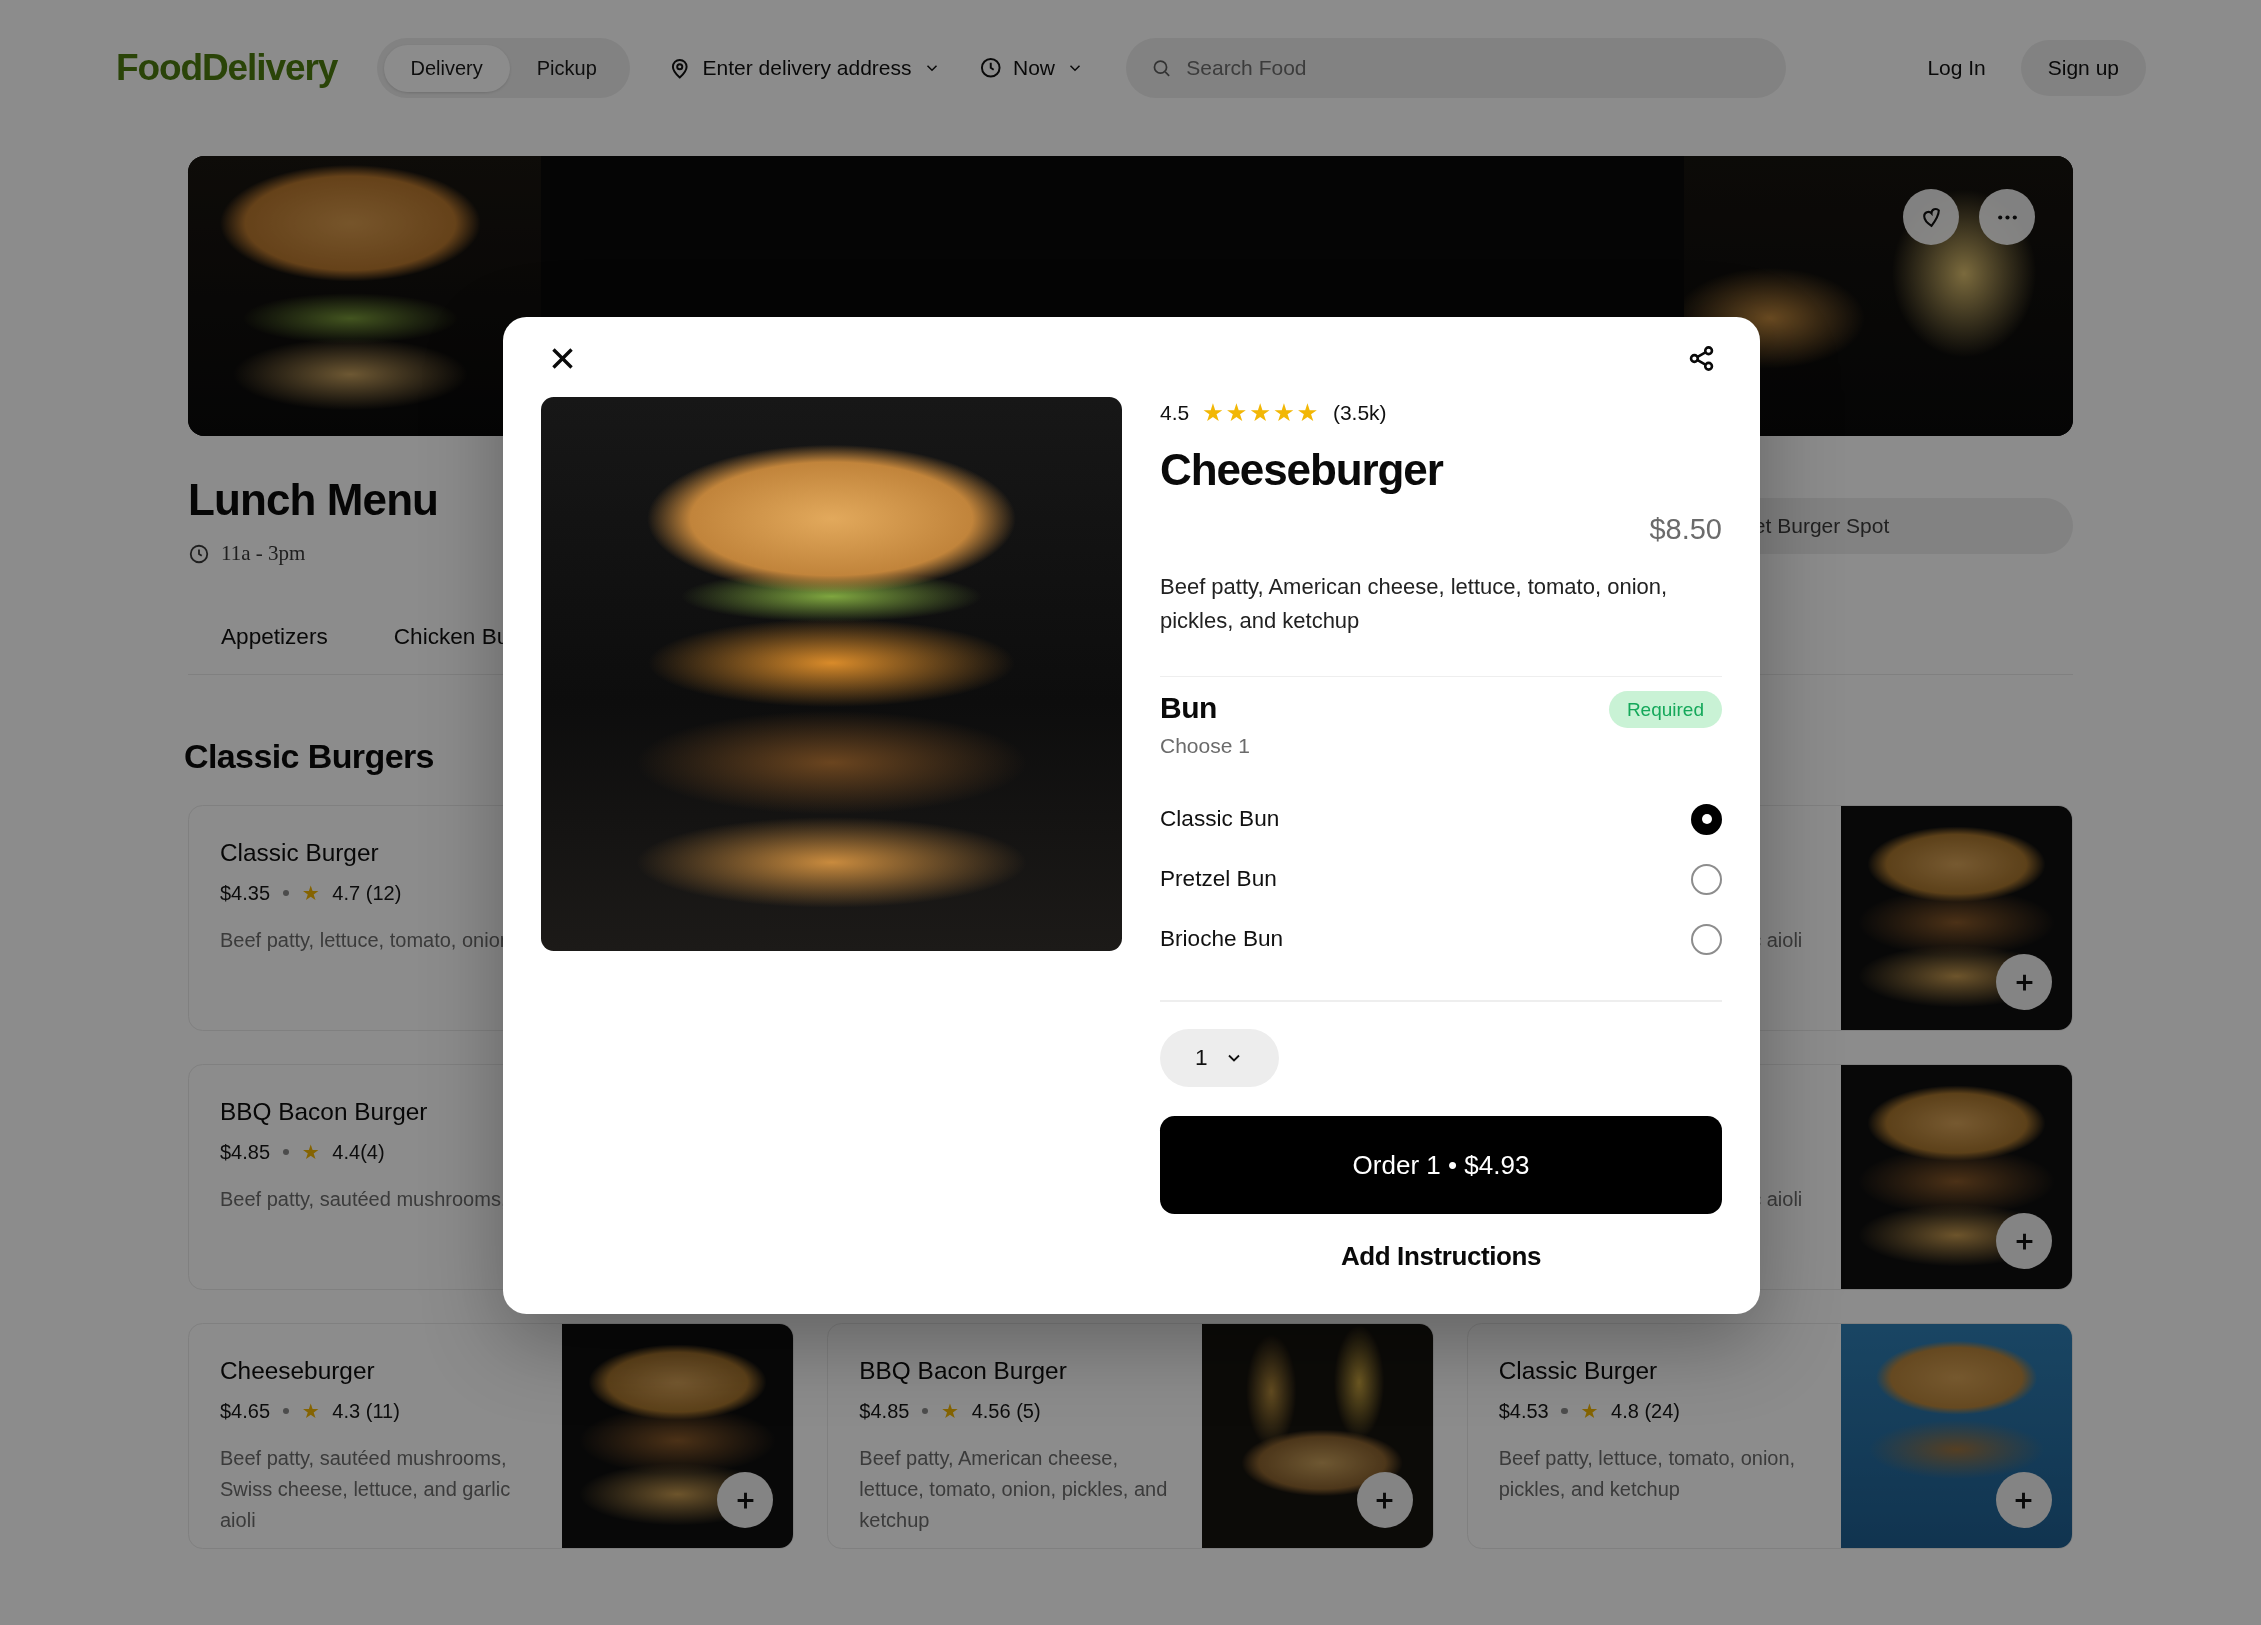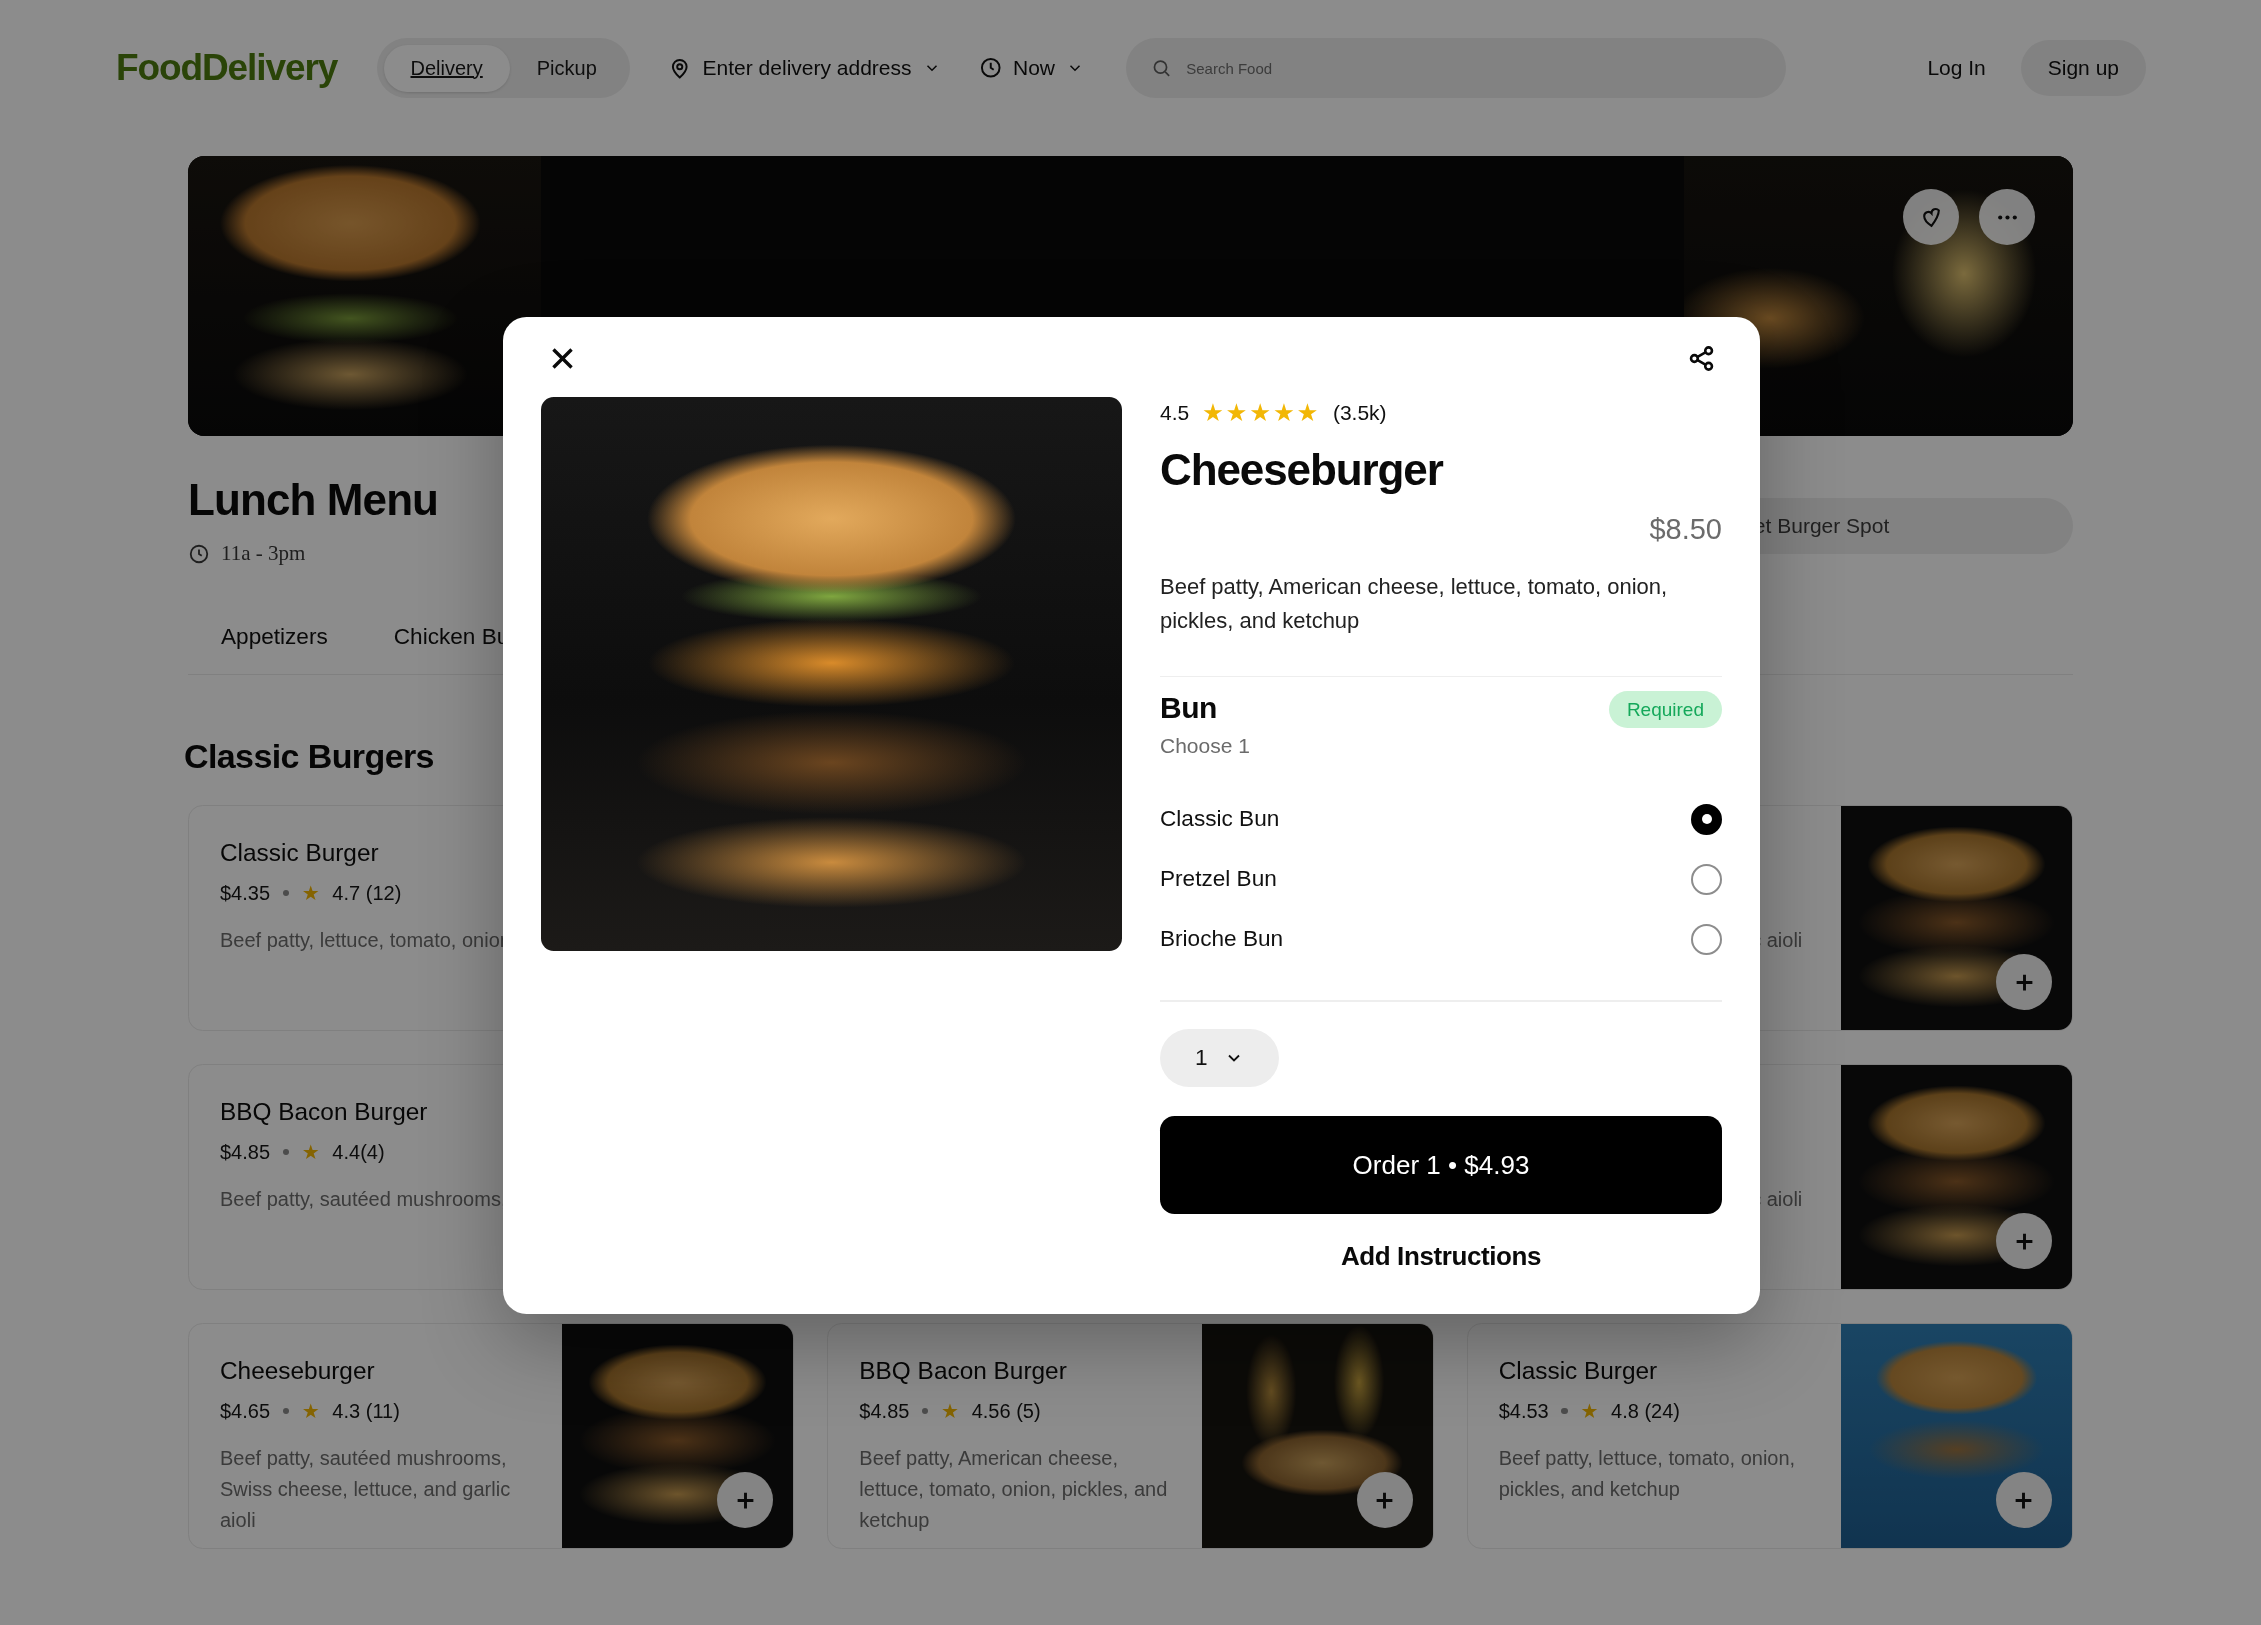--- a/index.html
+++ b/index.html
@@ -33,38 +33,38 @@
     background: #ededed; border-radius: 904px; padding: 6.3px;
     height: 60px;
   }
   .mode-btn {
     height: 47px; padding: 0 27px; border-radius: 904px;
     display: flex; align-items: center; justify-content: center;
     font-size: 20px; color: #1a1a1a; white-space: nowrap;
     border: none; background: transparent; cursor: pointer;
     font-family: "Liberation Sans", sans-serif;
   }
-  .mode-btn.active { background: #ffffff; box-shadow: 0 0.9px 2.7px rgba(0,0,0,.14); text-decoration: underline; }
+  .mode-btn.active { background: #ffffff; box-shadow: 0 0.9px 2.7px rgba(0,0,0,.14); }
 
   .hdr-drop {
     display: flex; align-items: center; gap: 11px;
     margin-left: 38px; cursor: pointer; white-space: nowrap;
   }
   .hdr-drop .lbl { font-size: 21px; color: #111; }
   .chev { width: 18px; height: 18px; flex: 0 0 auto; }
 
   .search-wrap {
     margin-left: 42px;
     flex: 0 0 660px; height: 60px;
     background: #ededed; border-radius: 904px;
     display: flex; align-items: center; gap: 14.5px; padding: 0 25px;
   }
   .search-input {
     border: none; outline: none; background: transparent;
-    font-size: 15px; color: #1a1a1a; width: 100%;
+    font-size: 21px; color: #1a1a1a; width: 100%;
     font-family: "Liberation Sans", sans-serif;
   }
   .search-input::placeholder { color: #6e6e6e; }
 
   .hdr-right { margin-left: auto; display: flex; align-items: center; gap: 15px; }
   .link-btn {
     font-size: 21px; color: #111; background: transparent; border: none;
     padding: 14.5px 20px; cursor: pointer; white-space: nowrap;
     font-family: "Liberation Sans", sans-serif;
   }

